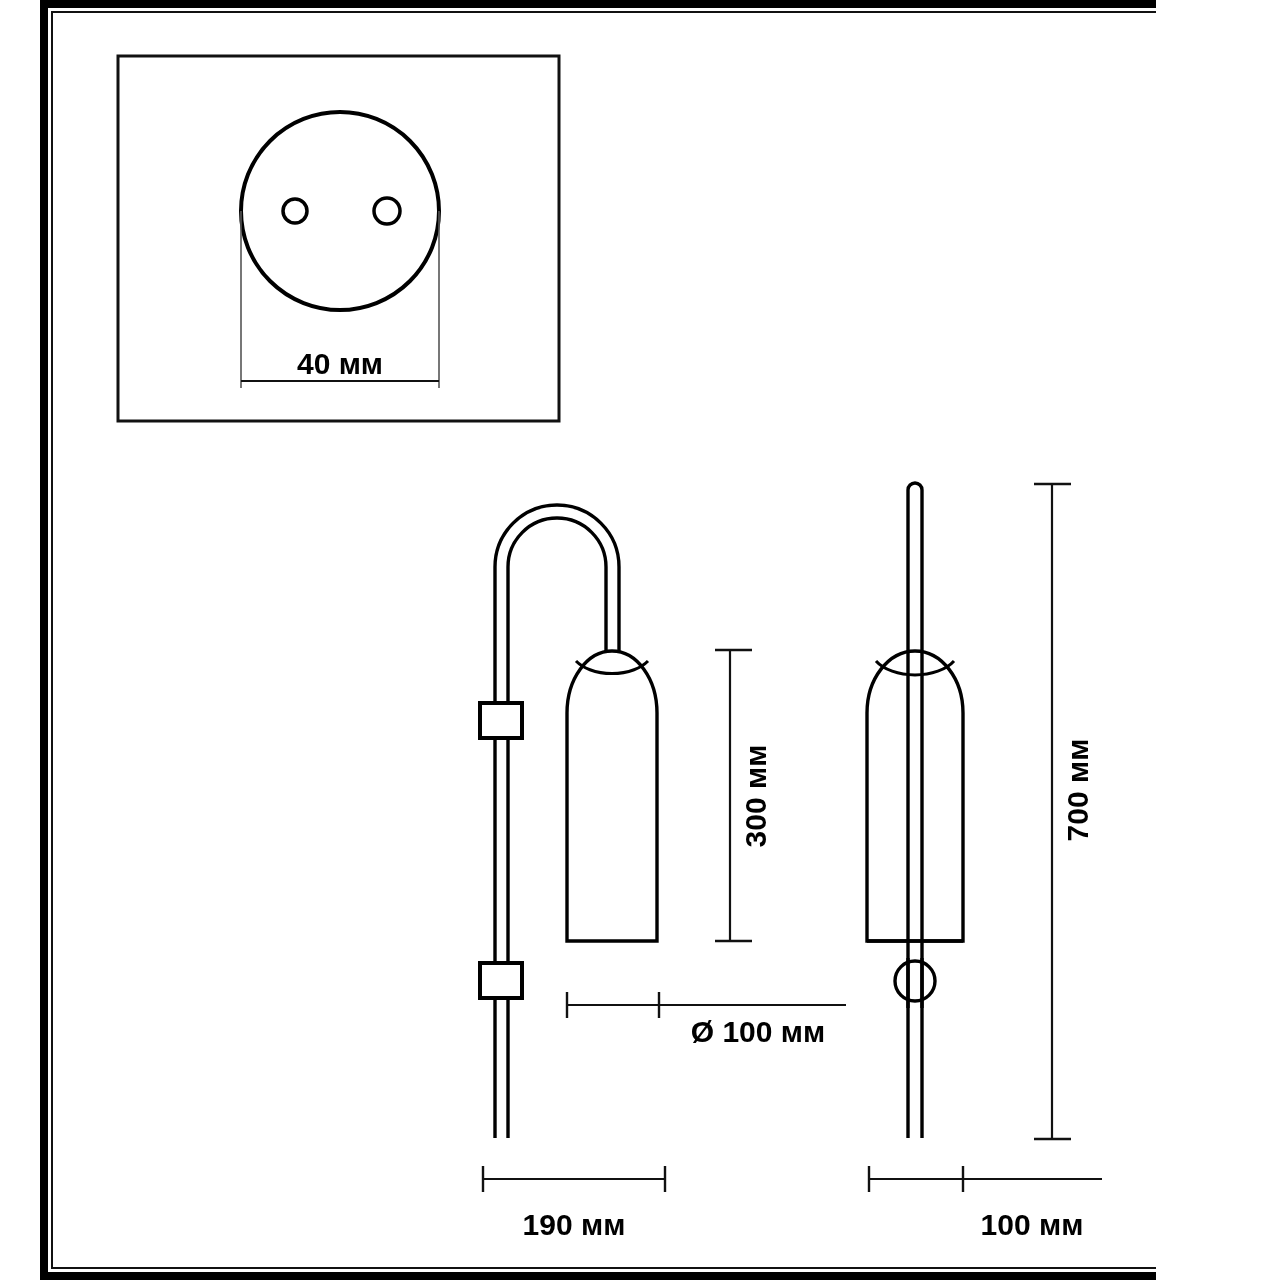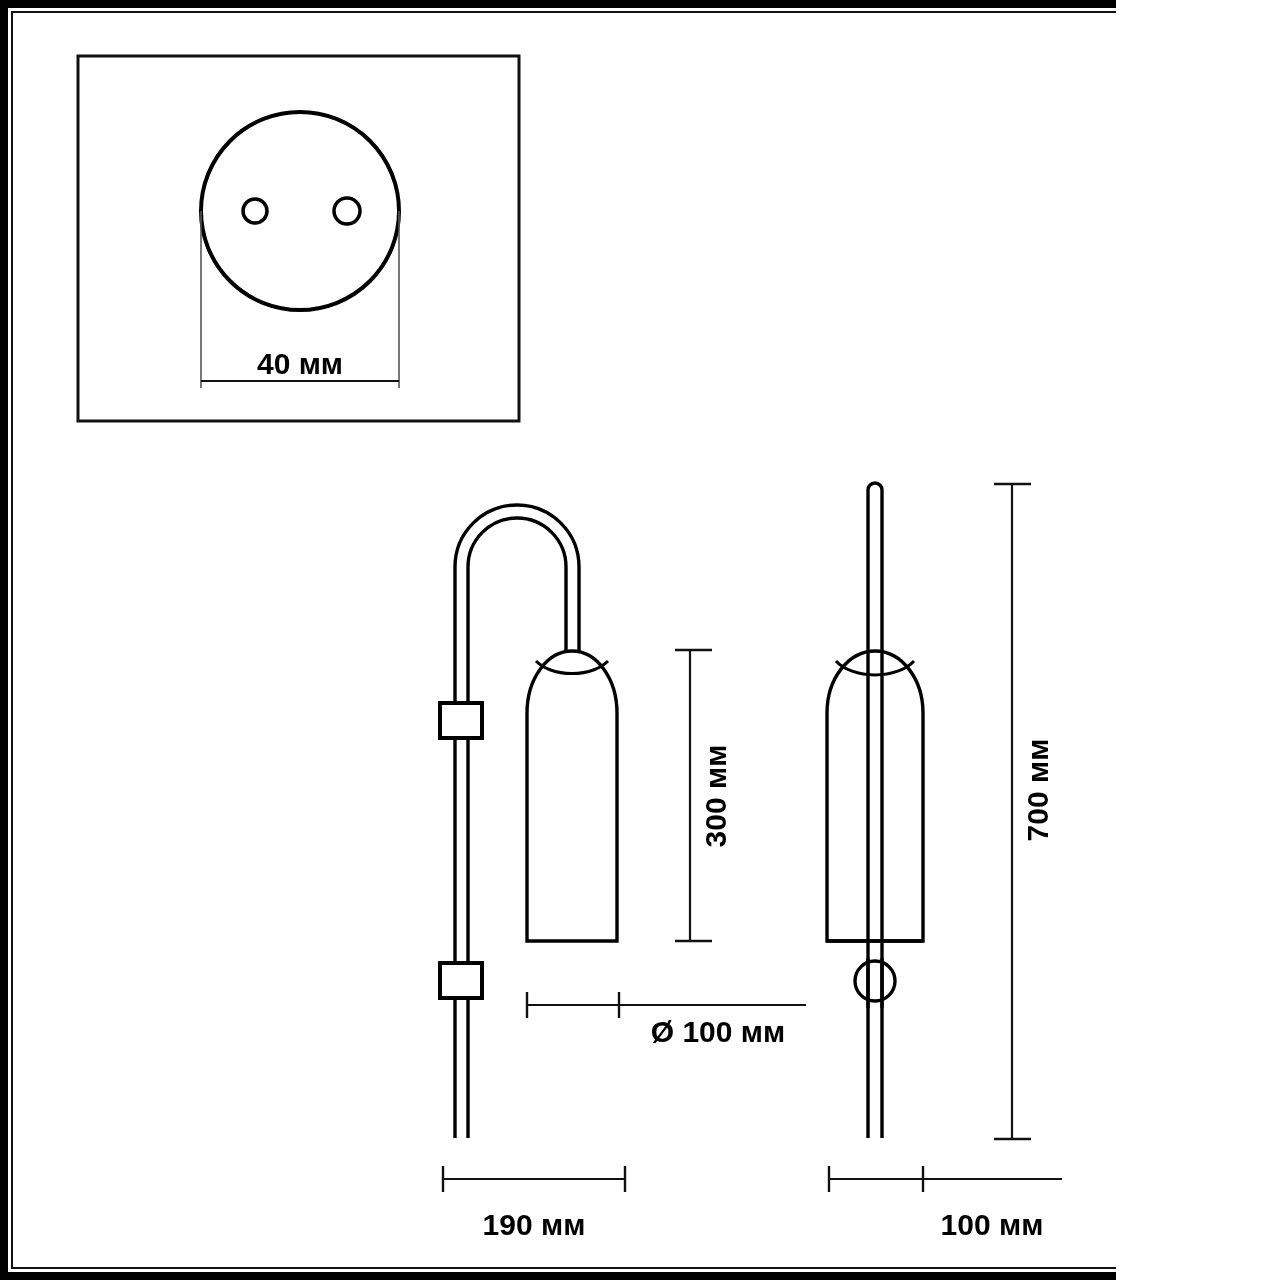--- a/index.html
+++ b/index.html
@@ -10,20 +10,21 @@
   }
   body {
     font-family: "Liberation Sans", sans-serif;
   }
   #sheet {
     position: relative;
     width: 1116px;
     height: 1280px;
     background: #ffffff;
     overflow: hidden;
+    margin-left: 40px;
   }
   
   #outer-border {
     position: absolute;
     left: 0; top: 0;
     width: 1280px; height: 1280px;
     box-sizing: border-box;
     border: 8px solid #000000;
     pointer-events: none;
   }

